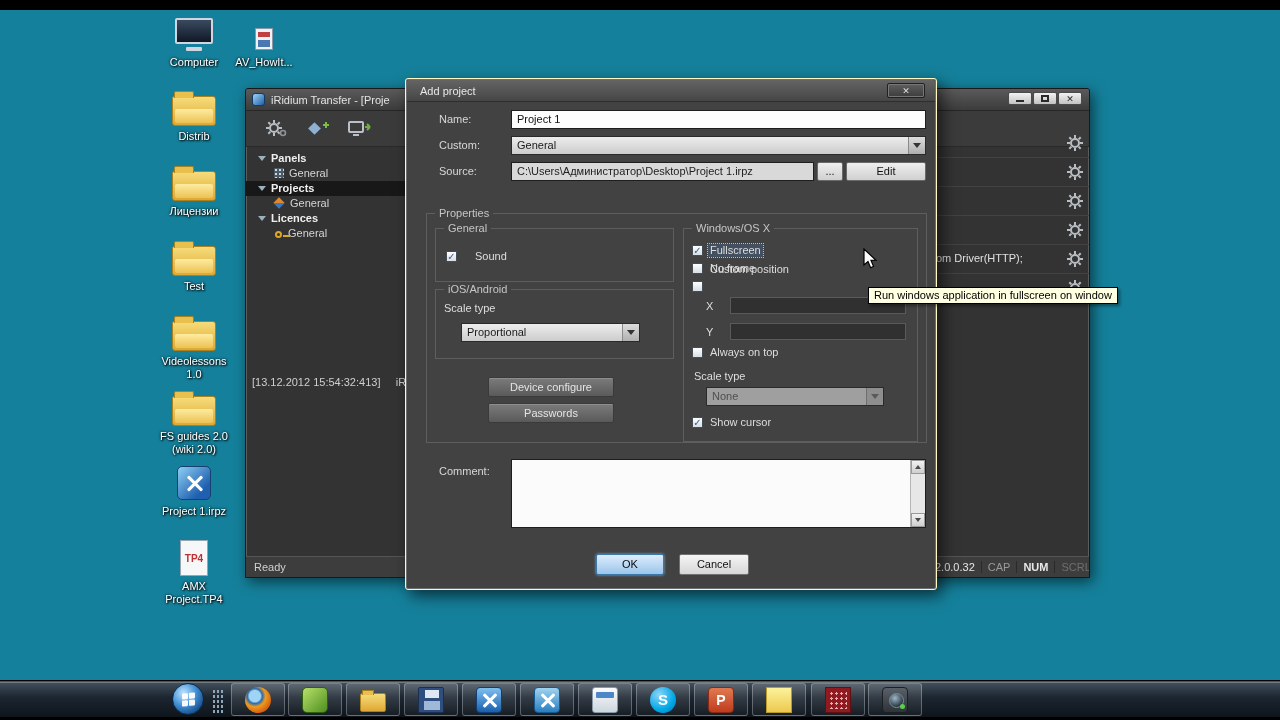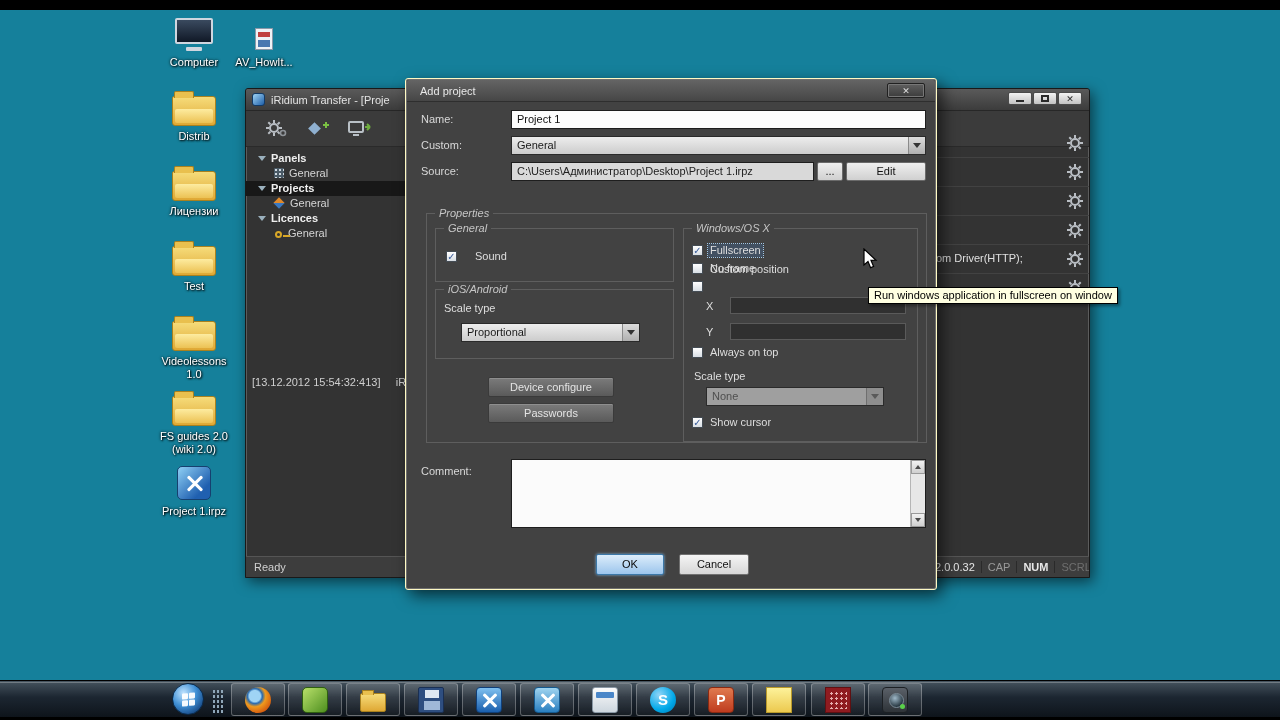--- a/index.html
+++ b/index.html
@@ -88,40 +88,40 @@
   
   .dlg { position:absolute; left:405px; top:78px; width:532px; height:512px; background:#424242;
          border:1px solid #fef9c3; border-radius:3px; overflow:visible;
          box-shadow:0 0 0 1px #6e6e6e inset, 5px 6px 16px rgba(0,0,0,.6); }
   .dlg-title { position:absolute; left:1px; top:1px; right:1px; height:22px;
          background:linear-gradient(#646464,#464646); border-bottom:1px solid #2e2e2e; border-radius:2px 2px 0 0; }
   .dlg-title-text { position:absolute; left:13px; top:0; line-height:22px; font-size:11px; color:#e8e8e8; }
   .dlg-close { position:absolute; right:10px; top:3px; width:38px; height:15px;
          background:linear-gradient(#5f5f5f,#3c3c3c); border:1px solid #202020; border-radius:2px;
          display:flex; align-items:center; justify-content:center; box-shadow:0 0 0 1px #777 inset; }
-  .dlg label.flabel { position:absolute; font-size:11px; color:#d8d8d8; }
+  .dlg label.flabel { position:absolute; font-size:11px; color:#d8d8d8;margin-left:18px; }
   .tfield { position:absolute; background:#fdfdfd; border:1px solid #1e1e1e; font-size:11px; color:#111;
          line-height:17px; padding-left:5px; white-space:nowrap; overflow:hidden; }
   .tfield.gray { background:#d9d9d9; color:#222; }
   .combo { position:absolute; background:linear-gradient(#ededed,#cccccc); border:1px solid #2a2a2a; }
   .combo .ctext { position:absolute; left:5px; top:0; line-height:17px; font-size:11px; color:#1a1a1a; white-space:nowrap;}
   .combo .cbtn { position:absolute; right:0; top:0; bottom:0; width:17px;
          background:linear-gradient(#dcdcdc,#b0b0b0); border-left:1px solid #8a8a8a;
          display:flex; align-items:center; justify-content:center; }
   .combo .cbtn::after { content:""; border-left:4px solid transparent; border-right:4px solid transparent; border-top:5px solid #333; }
   .combo.disabled { background:#9f9f9f; }
   .combo.disabled .ctext { color:#4f4f4f; }
   .combo.disabled .cbtn { background:#8e8e8e; border-left-color:#6f6f6f; }
   .combo.disabled .cbtn::after { border-top-color:#5a5a5a; }
   .btn-lite { position:absolute; background:linear-gradient(#efefef,#d0d0d0); border:1px solid #6a6a6a; border-radius:2px;
          font-size:11px; color:#111; text-align:center; }
   .btn-dark { position:absolute; background:linear-gradient(#7b7b7b,#5a5a5a); border:1px solid #3a3a3a; border-radius:2px;
          font-size:11px; color:#e4e4e4; text-align:center; box-shadow:0 1px 0 #8e8e8e inset; }
   .gbox { position:absolute; border:1px solid #5e5e5e; }
-  .gbox > .gtitle { position:absolute; top:-7px; left:8px; background:#424242; padding:0 4px; font-size:11px; color:#c6c6c6;font-style:italic; }
+  .gbox > .gtitle { position:absolute; top:-7px; left:8px; background:#424242; padding:0 4px; font-size:11px; color:#c6c6c6; }
   .cb { position:absolute; width:11px; height:11px; background:linear-gradient(#fff,#d8dee4); border:1px solid #454d55;
          font:bold 10px "DejaVu Sans",sans-serif; color:#3a5d9c; line-height:10px; text-align:center; }
   .cblabel { position:absolute; font-size:11px; color:#dedede; line-height:13px; padding:0 2px; white-space:nowrap;}
   .cblabel.focus { outline:1px dotted #9ec6e8; background:rgba(70,120,180,.28); }
   .dfield { position:absolute; background:#303030; border:1px solid #5a5a5a; }
   .cmt { position:absolute; left:105px; top:380px; width:415px; height:69px; background:#fbfbfb; border:1px solid #1e1e1e; }
   .cmt .sb { position:absolute; right:0; top:0; bottom:0; width:15px; background:#e7e7e7; border-left:1px solid #b5b5b5; }
   .sb-btn { position:absolute; left:0; width:14px; height:14px; background:linear-gradient(#f2f2f2,#cfcfcf); border:1px solid #9a9a9a;
          display:flex; align-items:center; justify-content:center; }
   .sb-btn.up { top:0; } .sb-btn.down { bottom:0; }
@@ -225,20 +225,28 @@
         <div class="folder-shape"></div>
       </div>
     <div class="dlabel">FS guides 2.0 (wiki 2.0)</div>
   </div>
   <div class="dicon" style="left:158px;top:461px">
     <div class="dimg">
         <div class="irpz-shape"></div>
       </div>
     <div class="dlabel">Project 1.irpz</div>
   </div>
+  <div class="dicon" style="left:158px;top:536px">
+    <div class="dimg">
+        <div class="tp4-shape">
+          <span class="tp4-text">TP4</span>
+        </div>
+      </div>
+    <div class="dlabel">AMX Project.TP4</div>
+  </div>
 
   <div class="mwin">
     <div class="mw-title">
       <span class="mw-appicon"></span>
       <span class="mw-title-text">iRidium Transfer - [Proje</span>
       <span class="mw-btns">
         <span class="mw-btn">
             <span class="ic-min"></span>
           </span>
         <span class="mw-btn">

